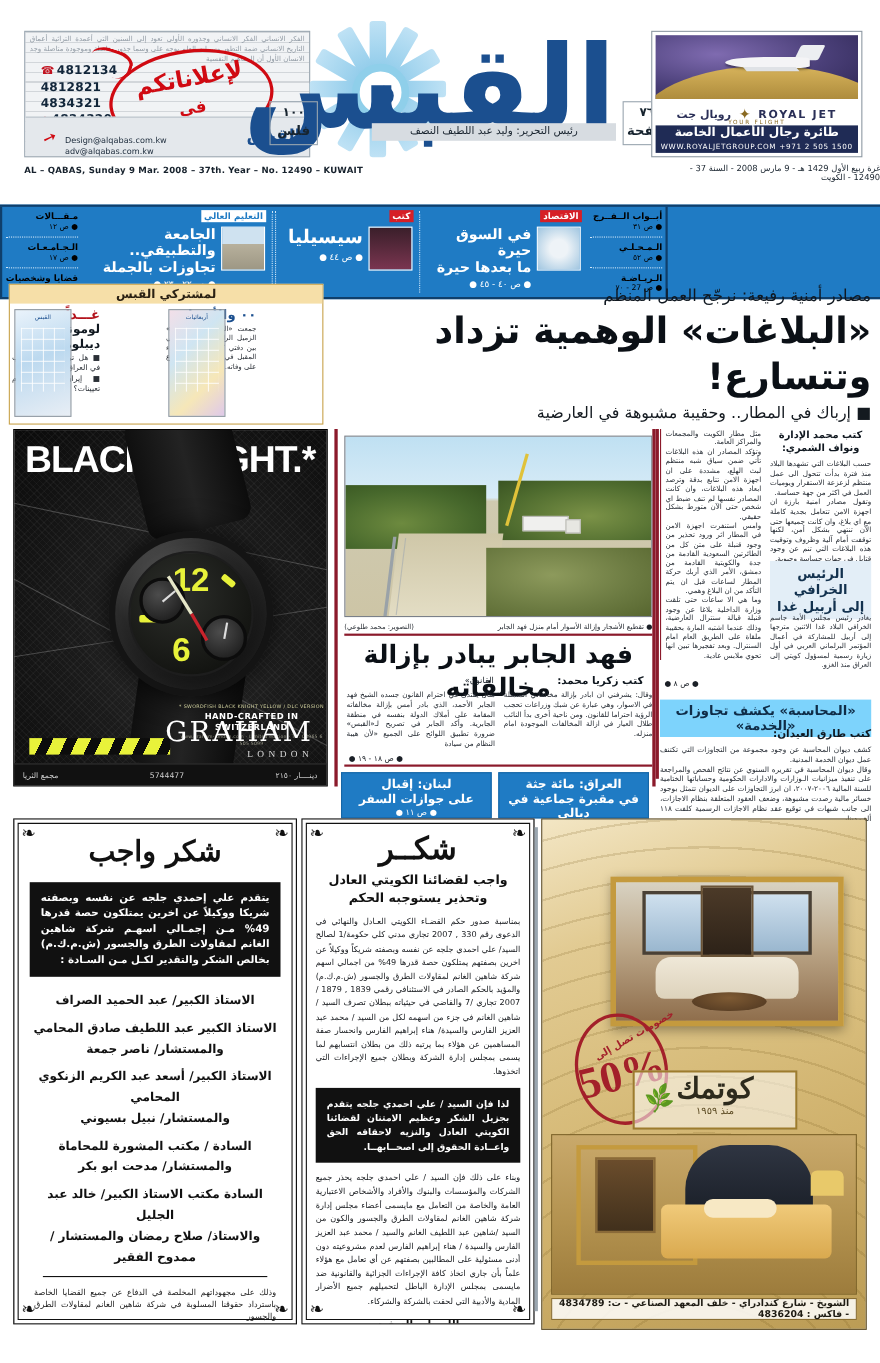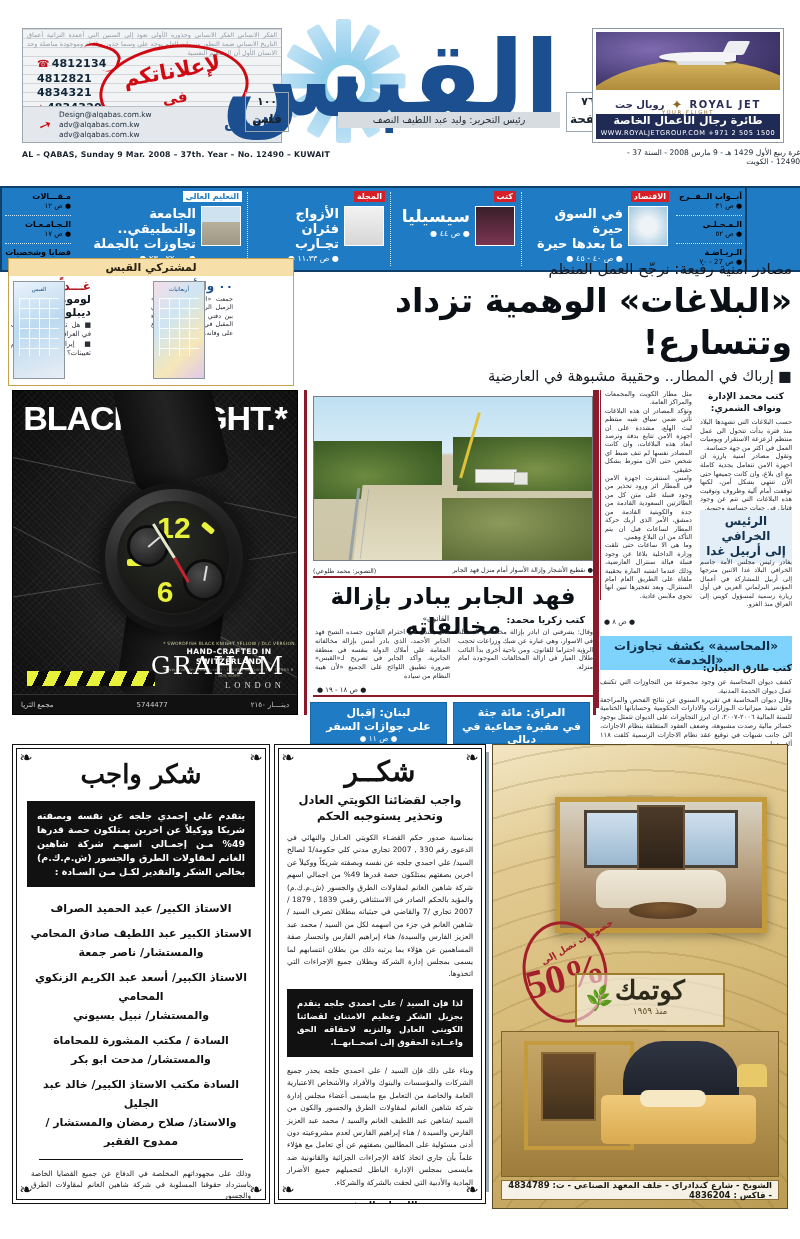--- a/index.html
+++ b/index.html
@@ -52,21 +52,21 @@
     color:#d00a12; font-size:21px; font-weight:700; transform:rotate(-3deg);
   }
   .ad-stamp .t2 {
     position:absolute; top:44px; left:0; width:100%; text-align:center;
     color:#d00a12; font-size:15px; font-weight:700;
   }
   .ad-emails {
     position:absolute; left:0; bottom:0; width:100%; height:36px;
     background:#e4e8ec; border-top:1px solid #b9c2ca;
   }
-  .ad-emails .mails { position:absolute; left:36px; top:3px; direction:ltr; }
+  .ad-emails .mails { position:absolute; left:36px; top:16px; direction:ltr; }
   .ad-emails .mails div { font-size:7.4px; color:#1b2a3a; line-height:10.2px; }
   .ad-arrow { position:absolute; left:16px; top:9px; color:#d00a12; font-size:15px; transform:rotate(20deg);}
   .ad-minilogo {
     position:absolute; right:8px; top:7px; color:#1b4f8f; font-size:15px; font-weight:700;
     letter-spacing:-1px;
   }
 
   
   .logo-wrap { position:absolute; left:236px; top:16px; width:330px; height:128px; }
   .logo-burst {
@@ -624,31 +624,20 @@
         <div class="idx-thumb" style="background:linear-gradient(#cfe2f0 40%,#b7b09c 40%,#9d9784 100%);"></div>
         <div style="flex:1">
           <div class="idx-title" style="white-space:pre-line">الجامعة والتطبيقي..
 تجاوزات بالجملة</div>
           <div class="idx-page">● ص ٢٢ - ٢٣ ●</div>
         </div>
       </div>
     </div>
     <div class="idx-sep"></div>
 
-    <div class="idx-cell" style="width:140px">
-      <div class="idx-tag red">المجلة</div>
-      <div style="display:flex;gap:5px;align-items:flex-start;margin-top:15px;">
-        <div class="idx-thumb" style="background:linear-gradient(#f2f2f2,#d6d6d6);"></div>
-        <div style="flex:1">
-          <div class="idx-title" style="white-space:pre-line">الأزواج فئران
-تجـارب</div>
-          <div class="idx-page">● ص ١١،٣٣ ●</div>
-        </div>
-      </div>
-    </div>
     <div class="idx-sep"></div>
 
     <div class="idx-cell" style="width:128px">
       <div class="idx-tag red">كتب</div>
       <div style="display:flex;gap:5px;align-items:flex-start;margin-top:15px;">
         <div class="idx-thumb" style="background:linear-gradient(#3a1f2a,#7a3550);"></div>
         <div style="flex:1">
           <div class="idx-title" style="font-size:17px;line-height:20px">سيسيليا</div>
           <div class="idx-page">● ص ٤٤ ●</div>
         </div>

